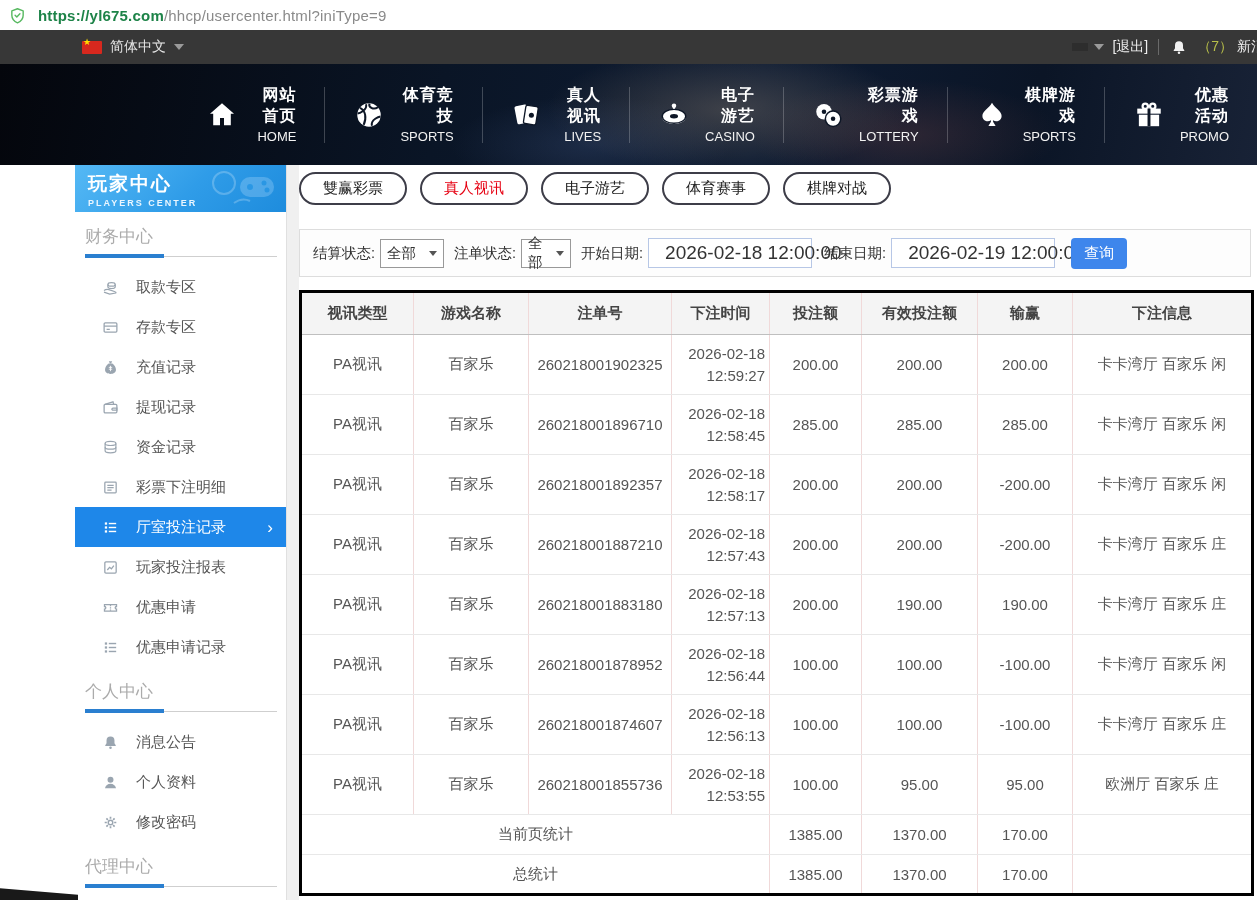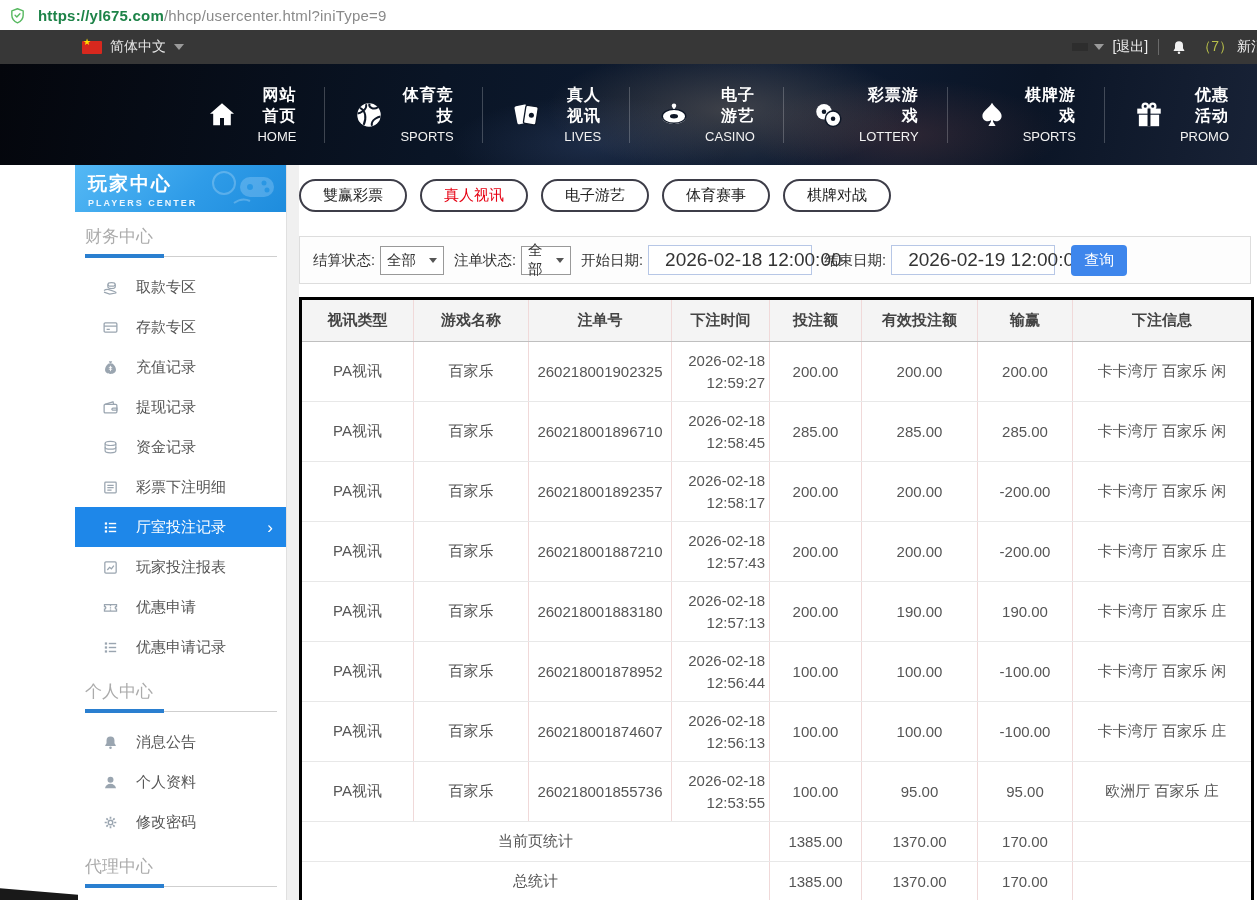--- a/index.html
+++ b/index.html
@@ -64,21 +64,21 @@
   .side-list { list-style:none; margin-top:10px; }
   .side-item { position:relative; height:40px; display:flex; align-items:center; padding-left:27px; font-size:15px; color:#555; cursor:pointer; }
   .side-icon { width:17px; height:17px; color:#9aa5b0; margin-right:17px; flex:none; }
   .side-icon svg { width:100%; height:100%; }
   .side-item.active { background:#1e87e9; color:#fff; }
   .side-item.active .side-icon { color:#fff; }
   .side-arrow { position:absolute; right:13px; font-size:17px; color:#fff; line-height:1; }
 
   
   .main { position:absolute; left:299px; top:0; width:952px; height:735px; }
-  .tabs { margin-top:14px; display:flex; }
+  .tabs { margin-top:7px; display:flex; }
   .tab { padding:5px 22px; border:2px solid #3d3d48; border-radius:17px; margin-right:13px; font-size:15px; color:#222; background:#fff; cursor:pointer; white-space:nowrap; }
   .tab.active { color:#e60012; }
 
   .filterbox { margin-top:24px; height:48px; border:1px solid #ddd; background:#fdfdfd; display:flex; align-items:center; padding:0 13px; font-size:14.5px; color:#333; }
   .f-label { margin-right:5px; white-space:nowrap; }
   .f-select { display:flex; align-items:center; justify-content:space-between; border:1px solid #999; background:#fff; height:29px; padding:0 6px; margin-right:10px; cursor:pointer; }
   .f-select.w1 { width:64px; } .f-select.w2 { width:50px; }
   .sel-caret { width:0; height:0; border-left:4px solid transparent; border-right:4px solid transparent; border-top:5px solid #555; margin-left:4px; }
   .f-date { border:1px solid #b7c7e6; background:#fff; height:30px; width:164px; display:flex; align-items:center; padding:0 16px; font-size:19px; color:#333; margin-right:12px; cursor:text; white-space:nowrap; }
   .f-btn { margin-left:4px; width:56px; height:31px; background:#3e86ec; color:#fff; border:none; border-radius:4px; font-size:15px; cursor:pointer; }

